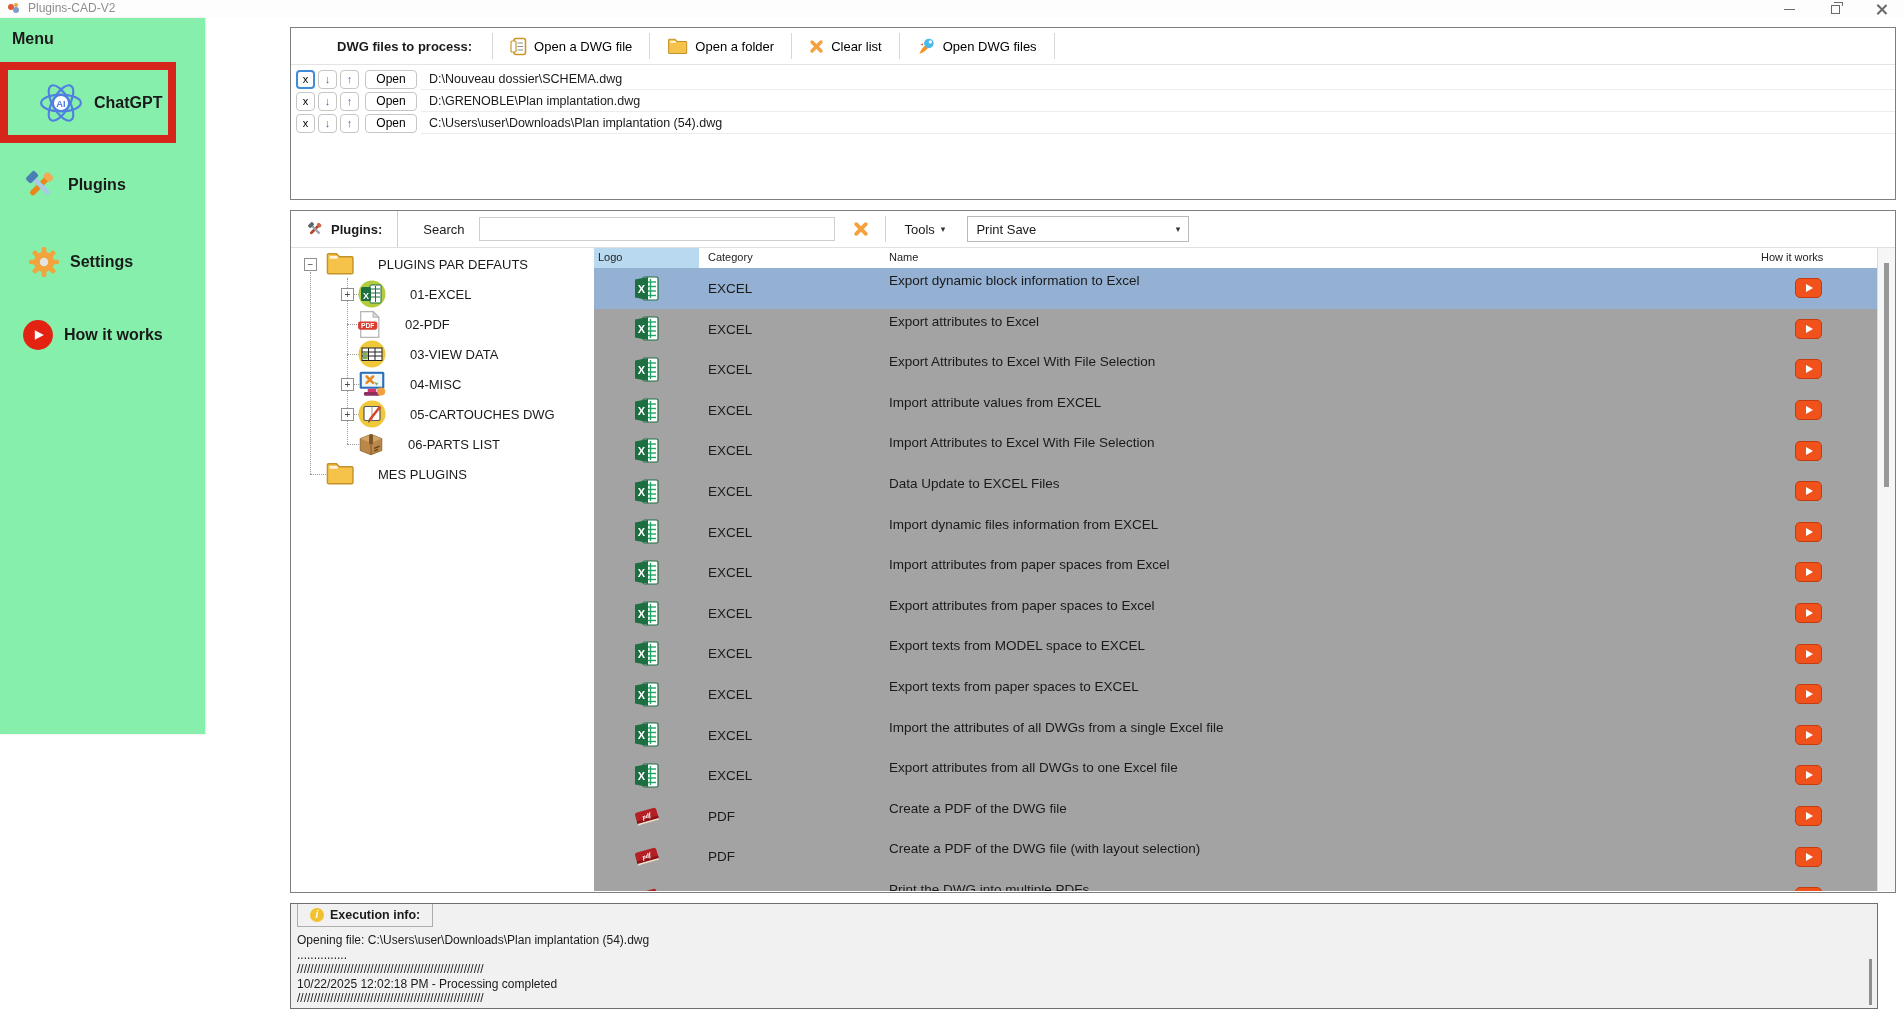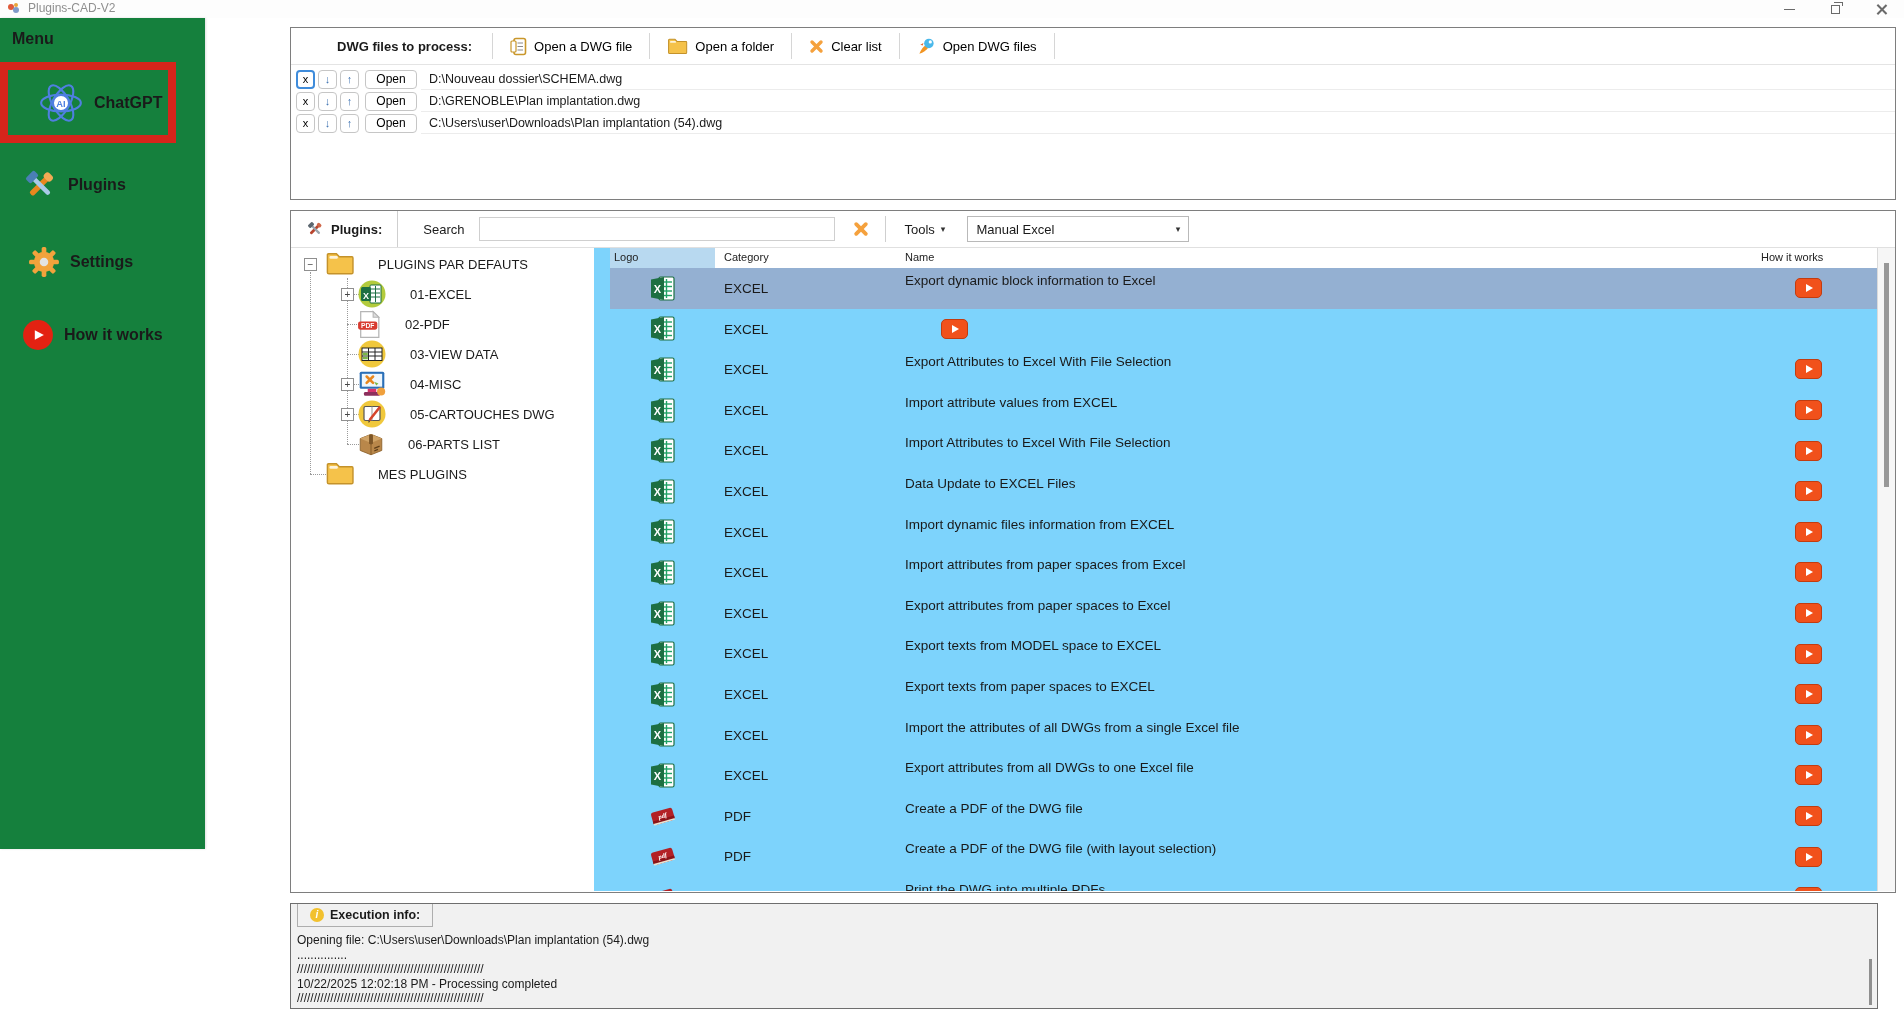--- a/index.html
+++ b/index.html
@@ -13,21 +13,21 @@
   .win-controls { position:absolute; right:0; top:0; height:18px; display:flex; align-items:center; }
   .wbtn { width:46px; height:18px; display:flex; align-items:center; justify-content:center; cursor:default; }
   .glyph-min { width:11px; height:0; border-top:1.6px solid #6a6a6a; }
   .glyph-max { width:9px; height:9px; border:1.4px solid #6a6a6a; position:relative; }
   .glyph-max::after { content:""; position:absolute; left:2px; top:-4px; width:8px; height:3px; border-top:1.4px solid #6a6a6a; border-right:1.4px solid #6a6a6a; }
   .glyph-close { position:relative; width:11px; height:11px; }
   .glyph-close::before,.glyph-close::after { content:""; position:absolute; left:5px; top:-1px; width:1.6px; height:13px; background:#6a6a6a; }
   .glyph-close::before { transform:rotate(45deg); } .glyph-close::after { transform:rotate(-45deg); }
 
   
-  .sidebar { position:absolute; left:0; top:18px; width:205px; height:831px; background:#15803d; box-shadow:1px 0 2px rgba(0,0,0,.12); }
+  .sidebar { position:absolute; left:0; top:18px; width:205px; height:716px; background:#86efac; box-shadow:1px 0 2px rgba(0,0,0,.12); }
   .menu-title { position:absolute; left:12px; top:12px; font-size:16px; font-weight:bold; }
   .side-item { position:absolute; display:flex; align-items:center; gap:10px; cursor:pointer; }
   .slabel { font-size:16px; font-weight:bold; }
   .item-chatgpt { left:0; top:44px; width:176px; height:81px; border:8px solid #d6251b; padding-left:30px; }
   .item-plugins  { left:22px; top:150px; height:34px; }
   .item-settings { left:28px; top:227px; height:34px; }
   .item-how      { left:22px; top:300px; height:34px; }
 
   
   .panel { position:absolute; background:#fff; border:1px solid #7e7e7e; }
@@ -59,21 +59,21 @@
   .caret { font-size:9px; color:#333; }
   .savecombo { margin-left:14px; width:222px; height:26px; border:1px solid #b9b9b9; background:#fff; display:flex; align-items:center; justify-content:space-between; padding:0 8px; font-size:13px; cursor:pointer; }
 
   .tree { position:absolute; left:0; top:37px; width:303px; bottom:1px; background:#fff; }
   .titem { position:absolute; height:30px; display:flex; align-items:center; gap:23px; cursor:pointer; white-space:nowrap; }
   .tlabel { font-size:13px; }
   .expander { position:absolute; width:13px; height:13px; border:1px solid #8f8f8f; background:#fff; font-size:10px; line-height:11px; text-align:center; color:#444; cursor:pointer; z-index:2; }
   .dotv { position:absolute; width:0; border-left:1px dotted #9a9a9a; }
   .doth { position:absolute; height:0; border-top:1px dotted #9a9a9a; }
 
-  .ptable { position:absolute; left:303px; top:37px; right:18px; bottom:1px; background:#7dd3fc; overflow:hidden;padding-left:16px; }
+  .ptable { position:absolute; left:303px; top:37px; right:18px; bottom:1px; background:#a3a3a3; overflow:hidden; }
   .pt-header { height:20px; background:#fff; display:flex; font-size:11px; color:#222; }
   .h-logo { width:105px; background:#b8d9f0; padding:3px 0 0 4px; }
   .h-cat  { width:170px; padding:3px 0 0 9px; }
   .h-name { flex:1; padding:3px 0 0 20px; }
   .h-how  { width:138px; padding:3px 0 0 22px; }
   .prow { height:40.6px; display:flex; cursor:pointer; }
   .prow.sel { background:#94b0d2; }
   .c-logo { width:105px; display:flex; align-items:center; justify-content:center; }
   .c-cat { width:170px; padding:13px 0 0 9px; font-size:13.5px; }
   .c-name { flex:1; padding:5px 0 0 20px; font-size:13.5px; }
@@ -285,21 +285,21 @@
             <line x1="12" y1="3" x2="3" y2="12"></line>
           </g>
         </svg>
     </button>
     <div class="vsep"></div>
     <div class="toolsdd">
       <span>Tools</span>
       <span class="caret">▾</span>
     </div>
     <div class="savecombo">
-      <span>Manual Excel</span>
+      <span>Print Save</span>
       <span class="caret">▾</span>
     </div>
   </div>
 
   <div class="tree">
       <div class="dotv" style="left:19px; top:24px; height:202px;"></div>
       <div class="doth" style="left:19px; top:226px; width:16px;"></div>
       <div class="dotv" style="left:56px; top:30px; height:166px;"></div>
       <div class="expander" style="left:13px; top:10px;">−</div>
       <div class="titem" style="left: 34px; top: 1px;">
@@ -458,20 +458,21 @@
                 <line x1="12" y1="11.5" x2="23" y2="11.5"></line>
                 <line x1="12" y1="16" x2="23" y2="16"></line>
                 <line x1="12" y1="20.5" x2="23" y2="20.5"></line>
                 <line x1="17.5" y1="4" x2="17.5" y2="23"></line>
               </g>
               <polygon points="2,4.5 15,2 15,25 2,22.5" fill="#1d6f42"></polygon>
               <text x="8.5" y="17.5" text-anchor="middle" font-size="11" font-weight="bold" fill="#fff" font-family="Liberation Sans,sans-serif">X</text>
             </svg>
           </div>
           <div class="c-cat">EXCEL</div>
+          <div class="c-name">Export attributes to Excel</div>
           <div class="c-how">
             <div class="playbtn">
               <span class="tri"></span>
             </div>
           </div>
         </div>
         <div class="prow">
           <div class="c-logo svgblock">
             <svg width="27" height="27" viewBox="0 0 27 27">
               <rect x="10" y="2" width="15" height="23" rx="1.5" fill="#fff" stroke="#1d6f42" stroke-width="1.2"></rect>

